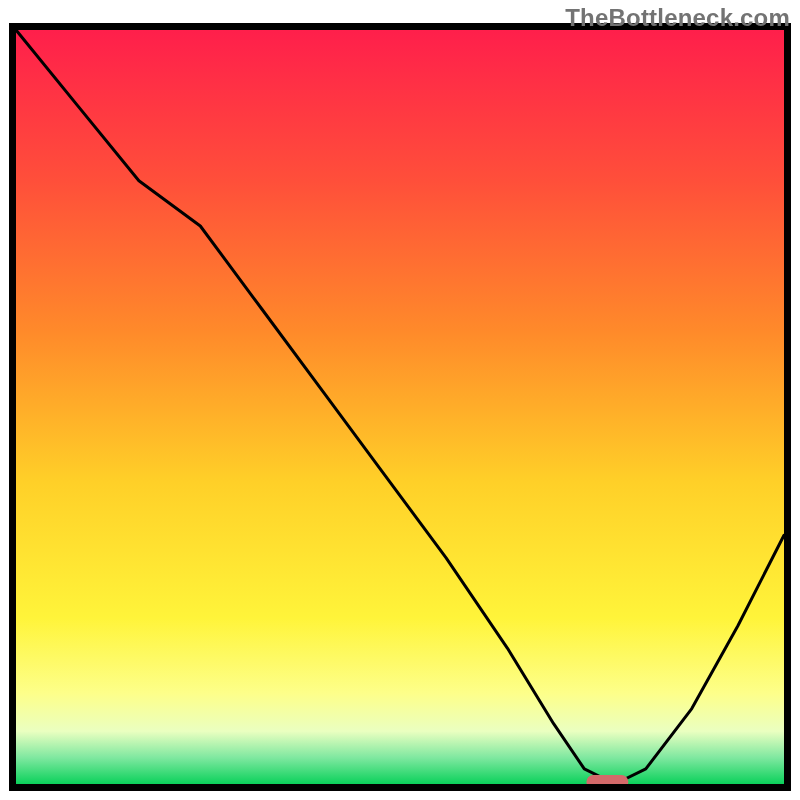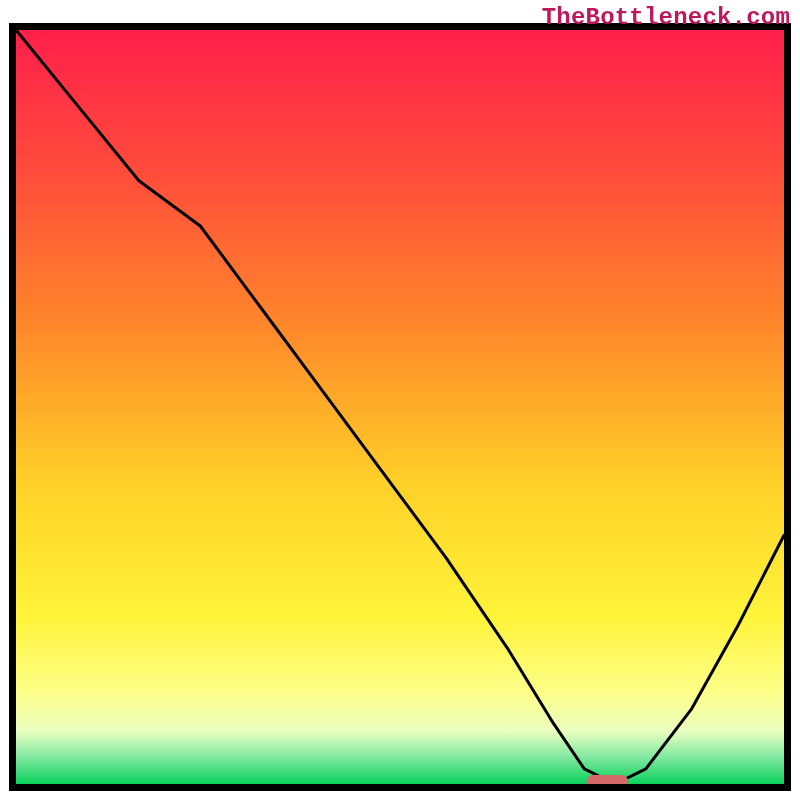--- a/index.html
+++ b/index.html
@@ -12,24 +12,24 @@
   }
   .stage {
     position: relative;
     width: 800px;
     height: 800px;
   }
   .watermark {
     position: absolute;
     top: 4px;
     right: 10px;
-    font-family: Liberation Mono, monospace;
+    font-family: Liberation Sans, sans-serif;
     font-size: 24px;
     font-weight: 600;
-    color: #be185d;
+    color: #737373;
     letter-spacing: 0.2px;
     user-select: none;
   }
   svg {
     position: absolute;
     left: 0;
     top: 0;
   }
 </style>
 </head>

